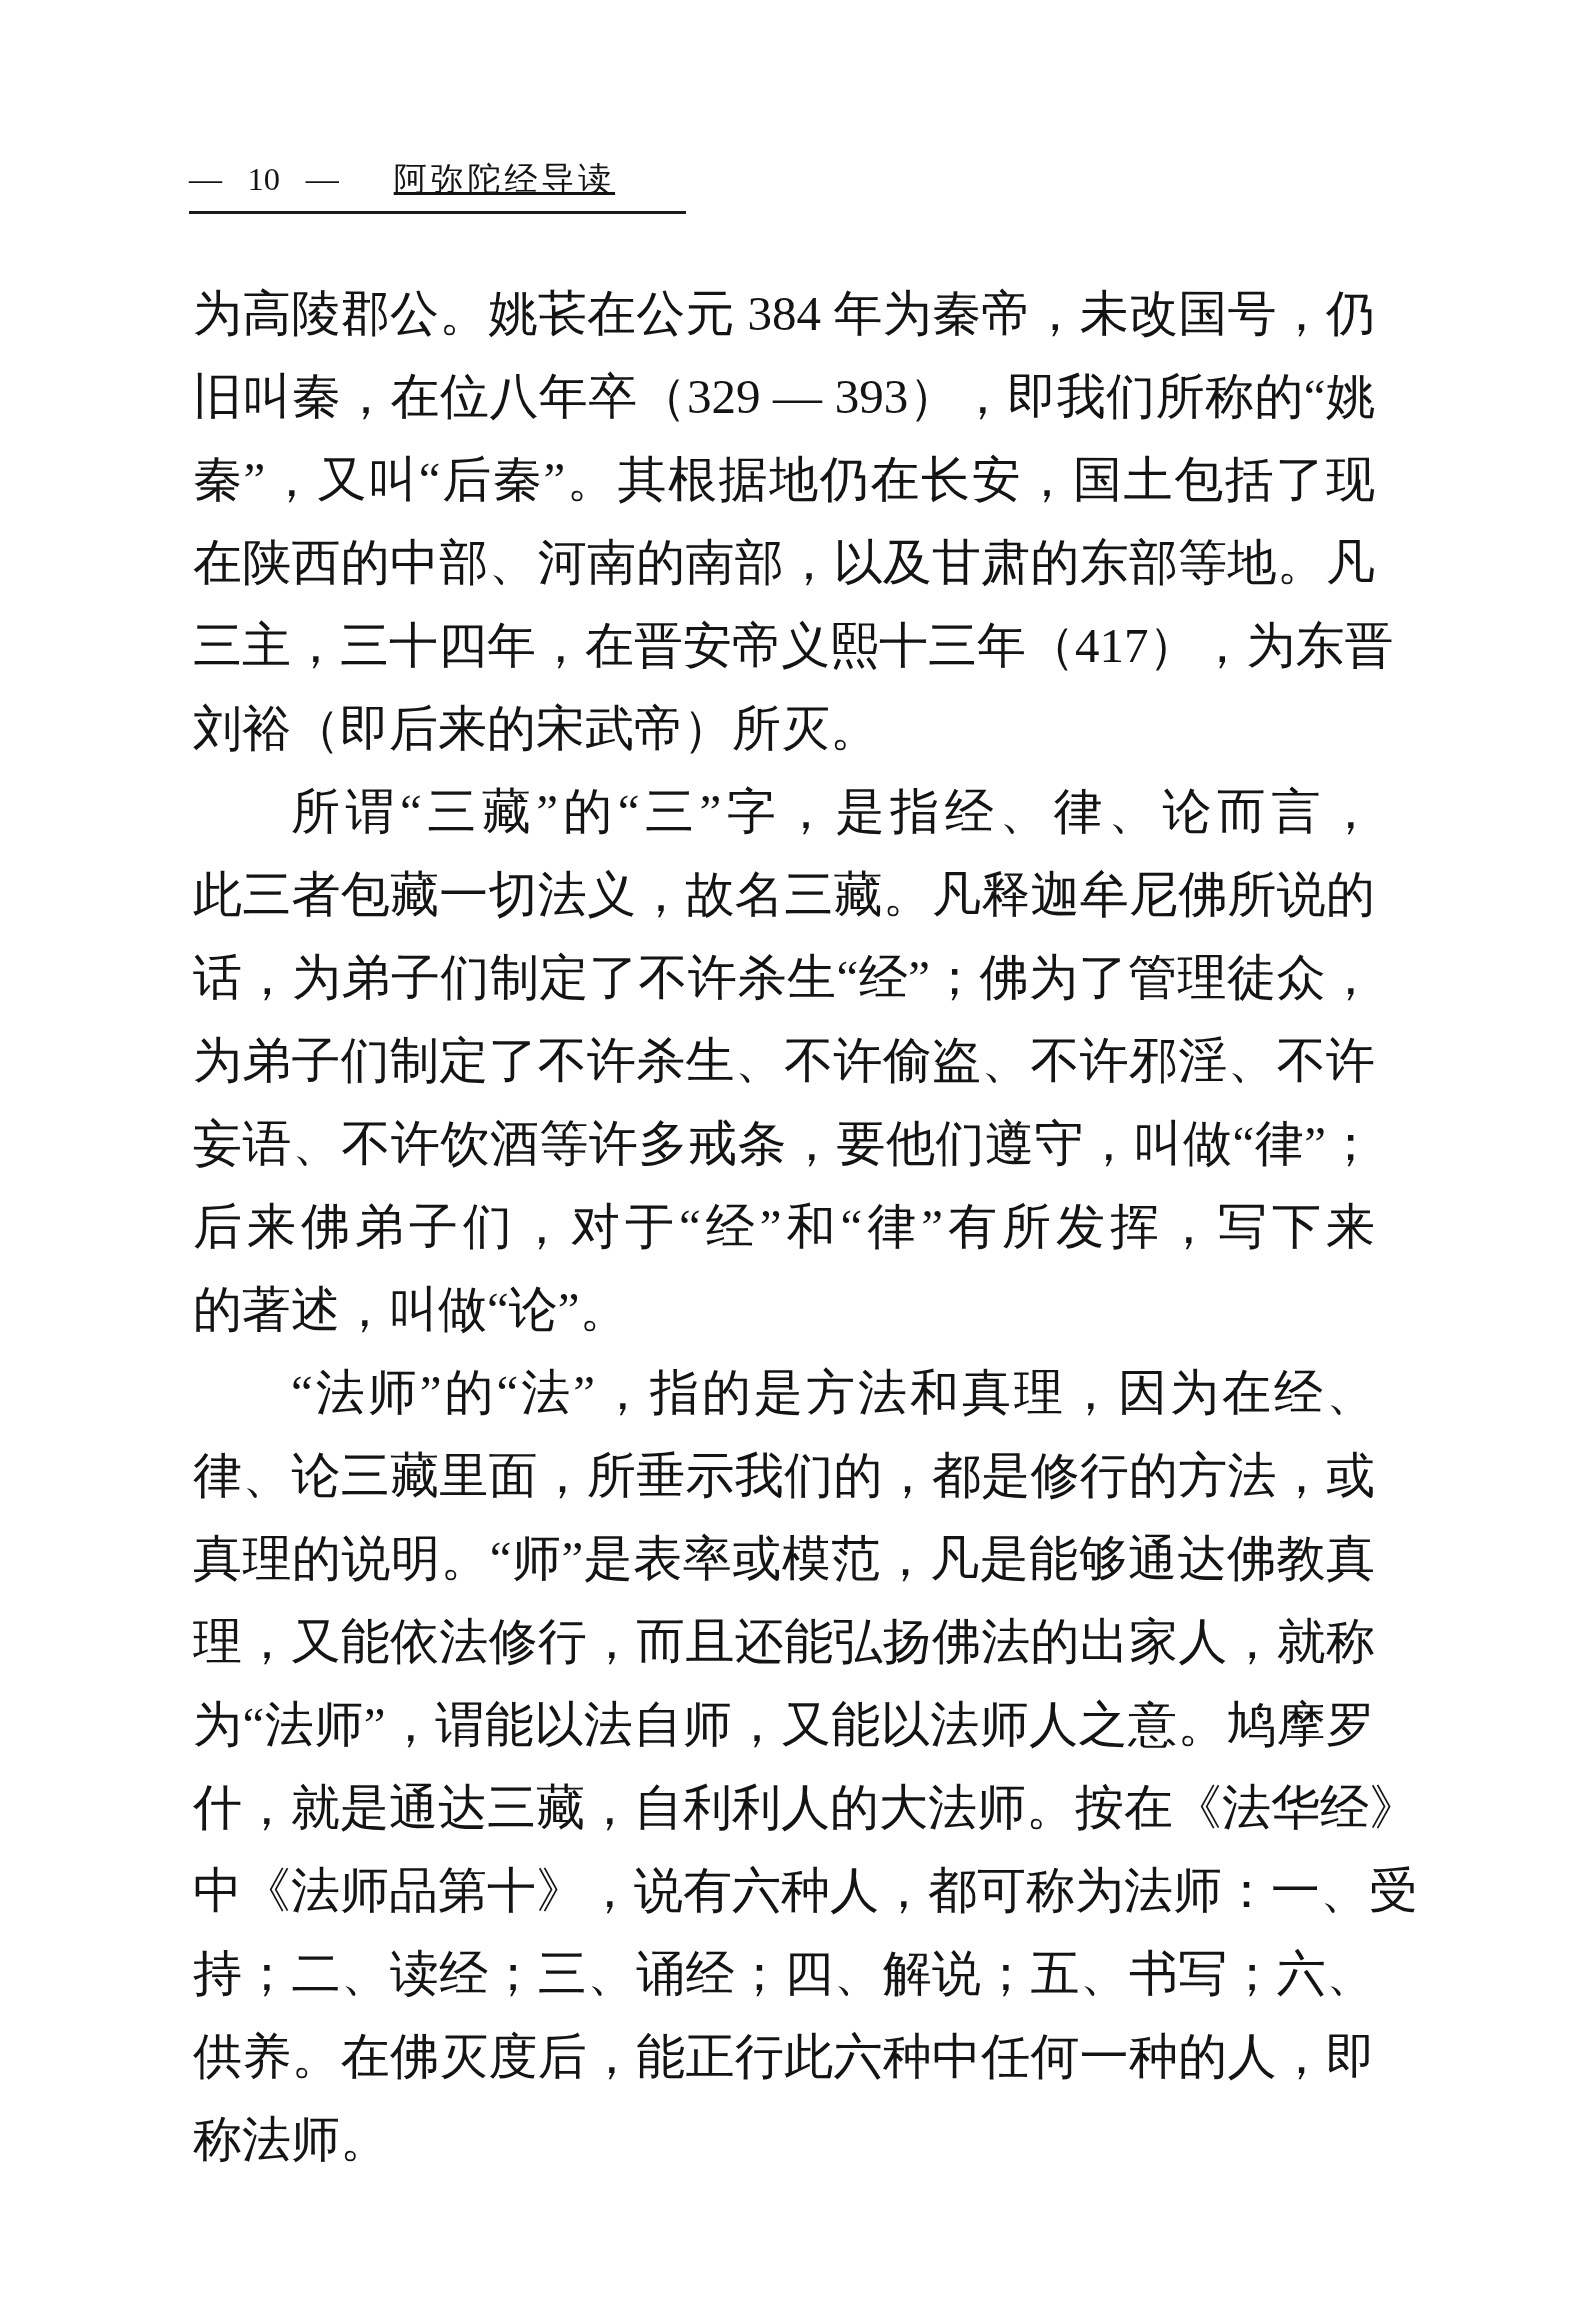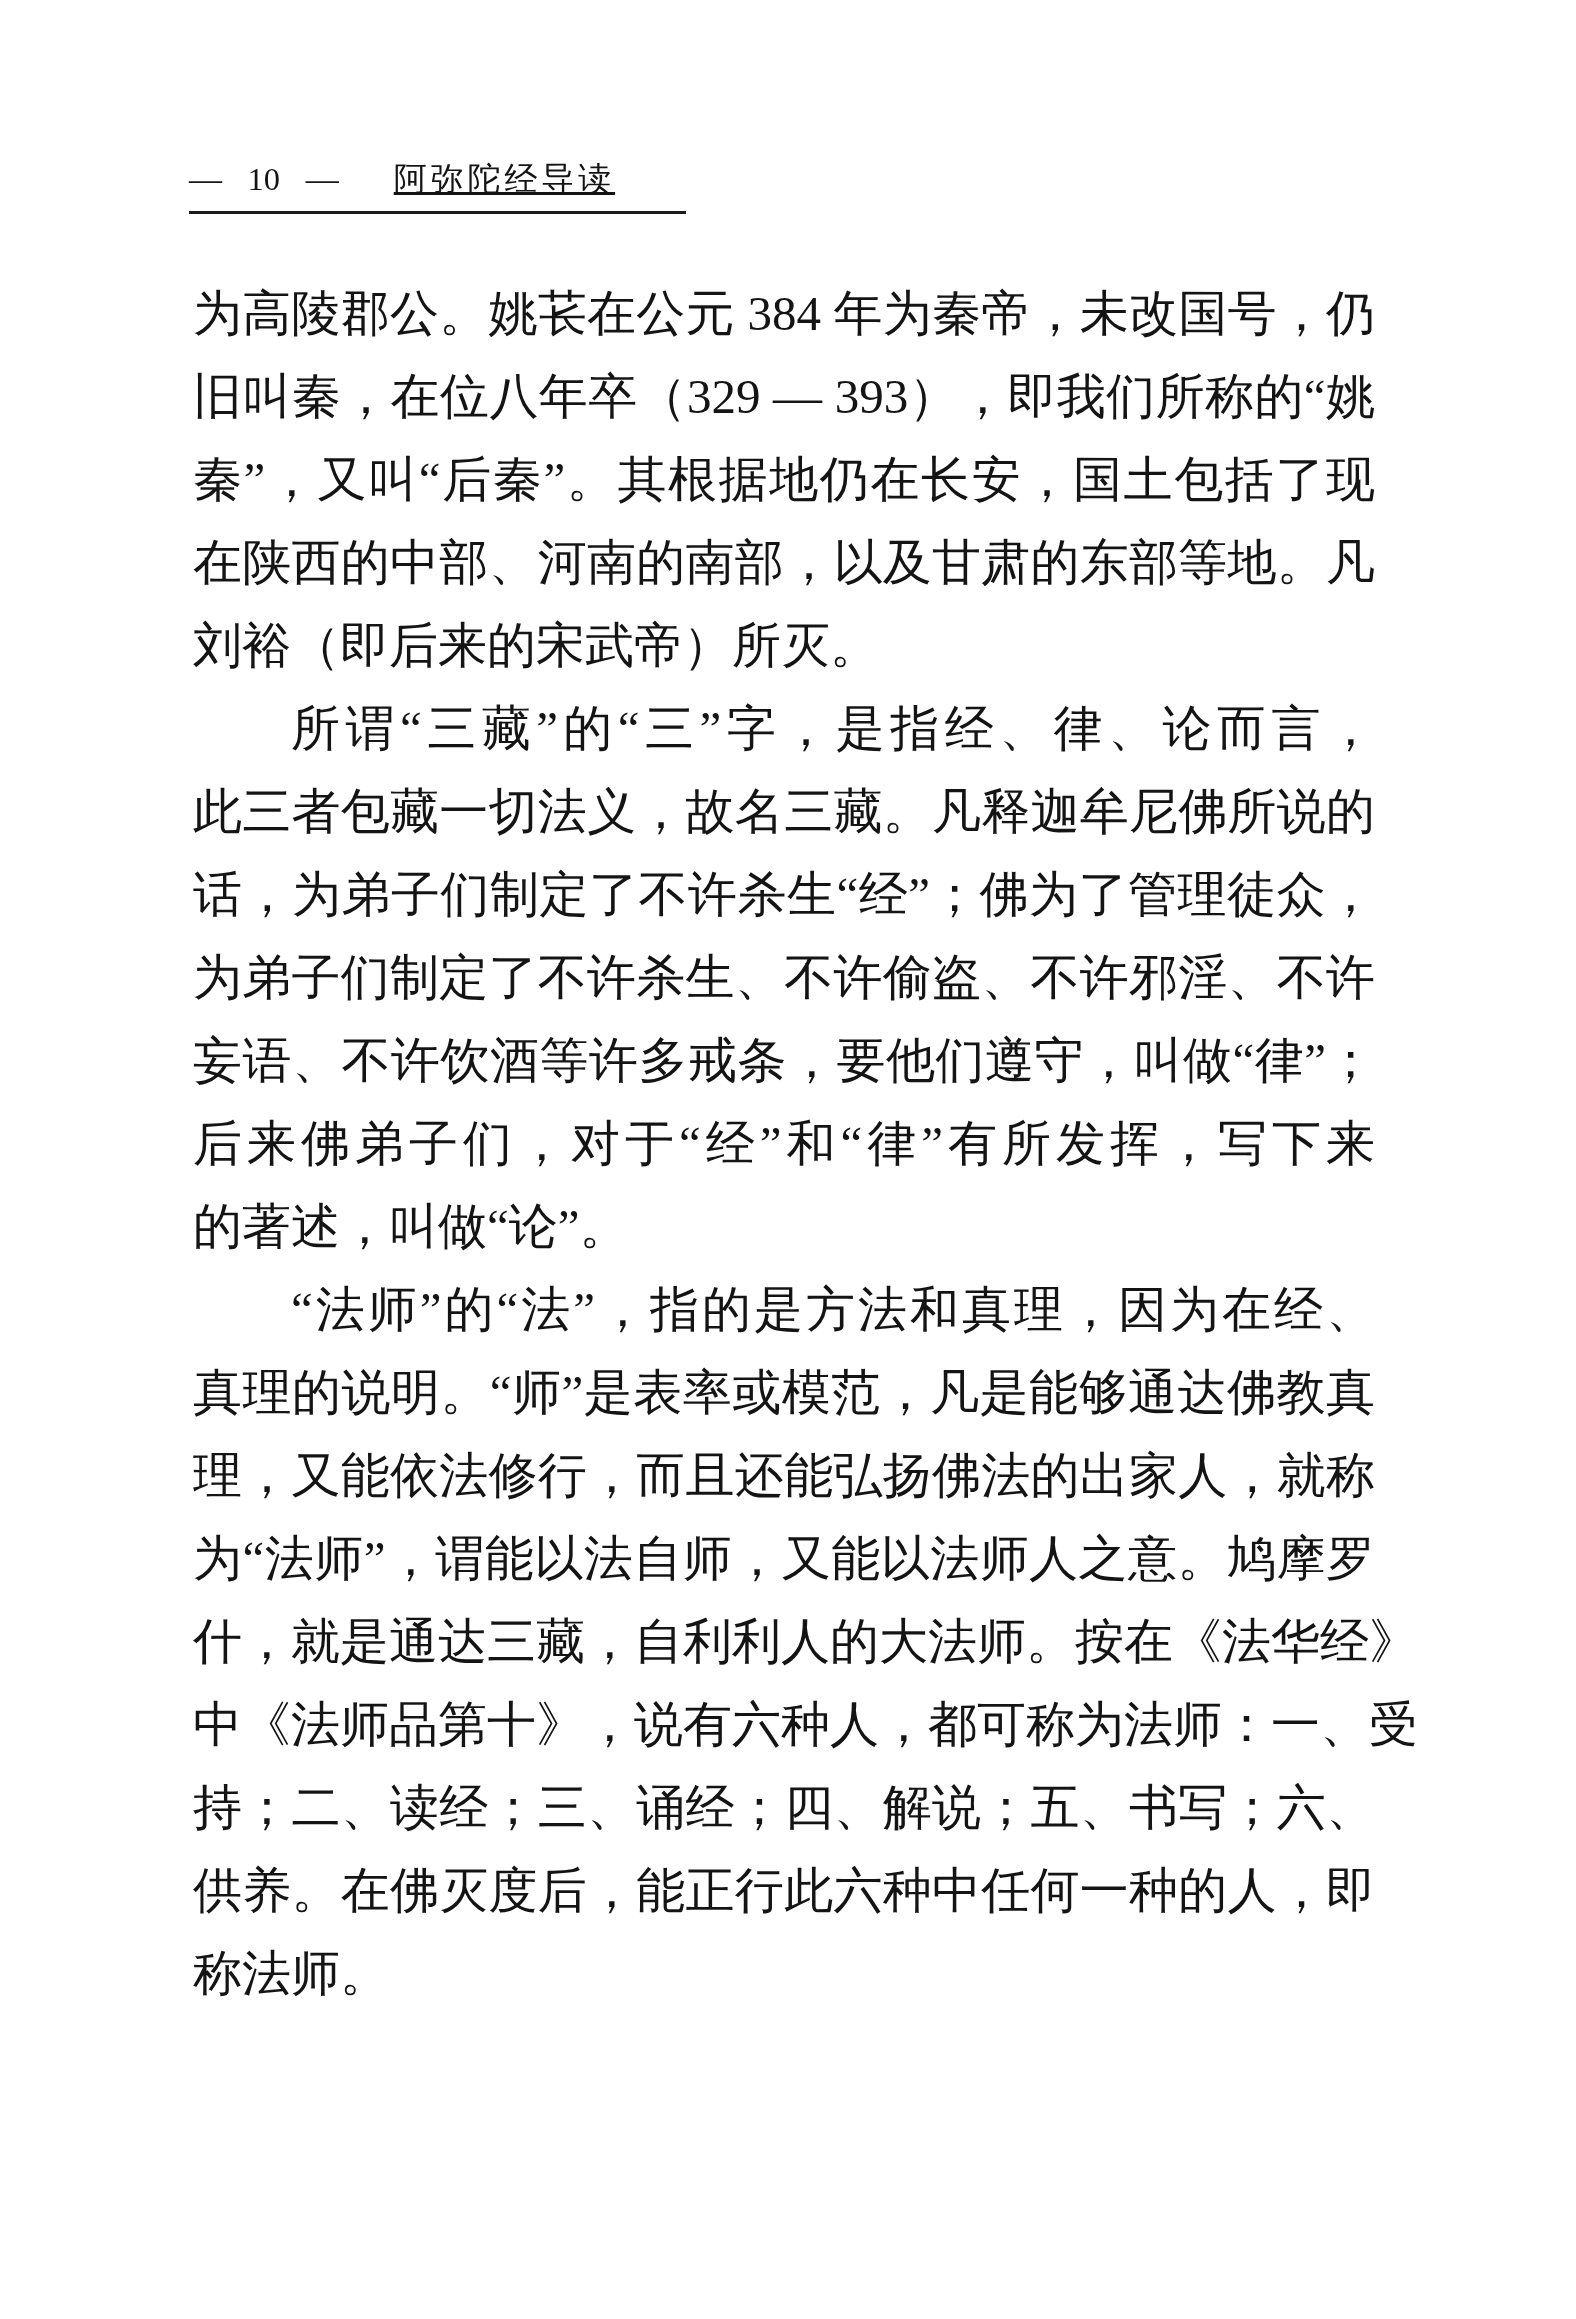--- a/index.html
+++ b/index.html
@@ -84,37 +84,39 @@
     <span class="book-title">阿弥陀经导读</span>
   </div>
 
   <div class="body-text">
 
     <div>
       <div class="text-line">为高陵郡公。姚苌在公元 384 年为秦帝，未改国号，仍</div>
       <div class="text-line">旧叫秦，在位八年卒（329 — 393），即我们所称的“姚</div>
       <div class="text-line">秦”，又叫“后秦”。其根据地仍在长安，国土包括了现</div>
       <div class="text-line">在陕西的中部、河南的南部，以及甘肃的东部等地。凡</div>
+      <div class="text-line">三主，三十四年，在晋安帝义熙十三年（417），为东晋</div>
       <div class="text-line flush">
         <span>刘裕</span><span class="kai">（即后来的宋武帝）</span><span>所灭。</span>
       </div>
     </div>
 
     <div>
       <div class="text-line indent">所谓“三藏”的“三”字，是指经、律、论而言，</div>
       <div class="text-line">此三者包藏一切法义，故名三藏。凡释迦牟尼佛所说的</div>
       <div class="text-line">话，为弟子们制定了不许杀生“经”；佛为了管理徒众，</div>
       <div class="text-line">为弟子们制定了不许杀生、不许偷盗、不许邪淫、不许</div>
       <div class="text-line">妄语、不许饮酒等许多戒条，要他们遵守，叫做“律”；</div>
       <div class="text-line">后来佛弟子们，对于“经”和“律”有所发挥，写下来</div>
       <div class="text-line flush">的著述，叫做“论”。</div>
     </div>
 
     <div>
       <div class="text-line indent">“法师”的“法”，指的是方法和真理，因为在经、</div>
+      <div class="text-line">律、论三藏里面，所垂示我们的，都是修行的方法，或</div>
       <div class="text-line">真理的说明。“师”是表率或模范，凡是能够通达佛教真</div>
       <div class="text-line">理，又能依法修行，而且还能弘扬佛法的出家人，就称</div>
       <div class="text-line">为“法师”，谓能以法自师，又能以法师人之意。鸠摩罗</div>
       <div class="text-line">什，就是通达三藏，自利利人的大法师。按在《法华经》</div>
       <div class="text-line">中《法师品第十》，说有六种人，都可称为法师：一、受</div>
       <div class="text-line">持；二、读经；三、诵经；四、解说；五、书写；六、</div>
       <div class="text-line">供养。在佛灭度后，能正行此六种中任何一种的人，即</div>
       <div class="text-line flush">称法师。</div>
     </div>
 

